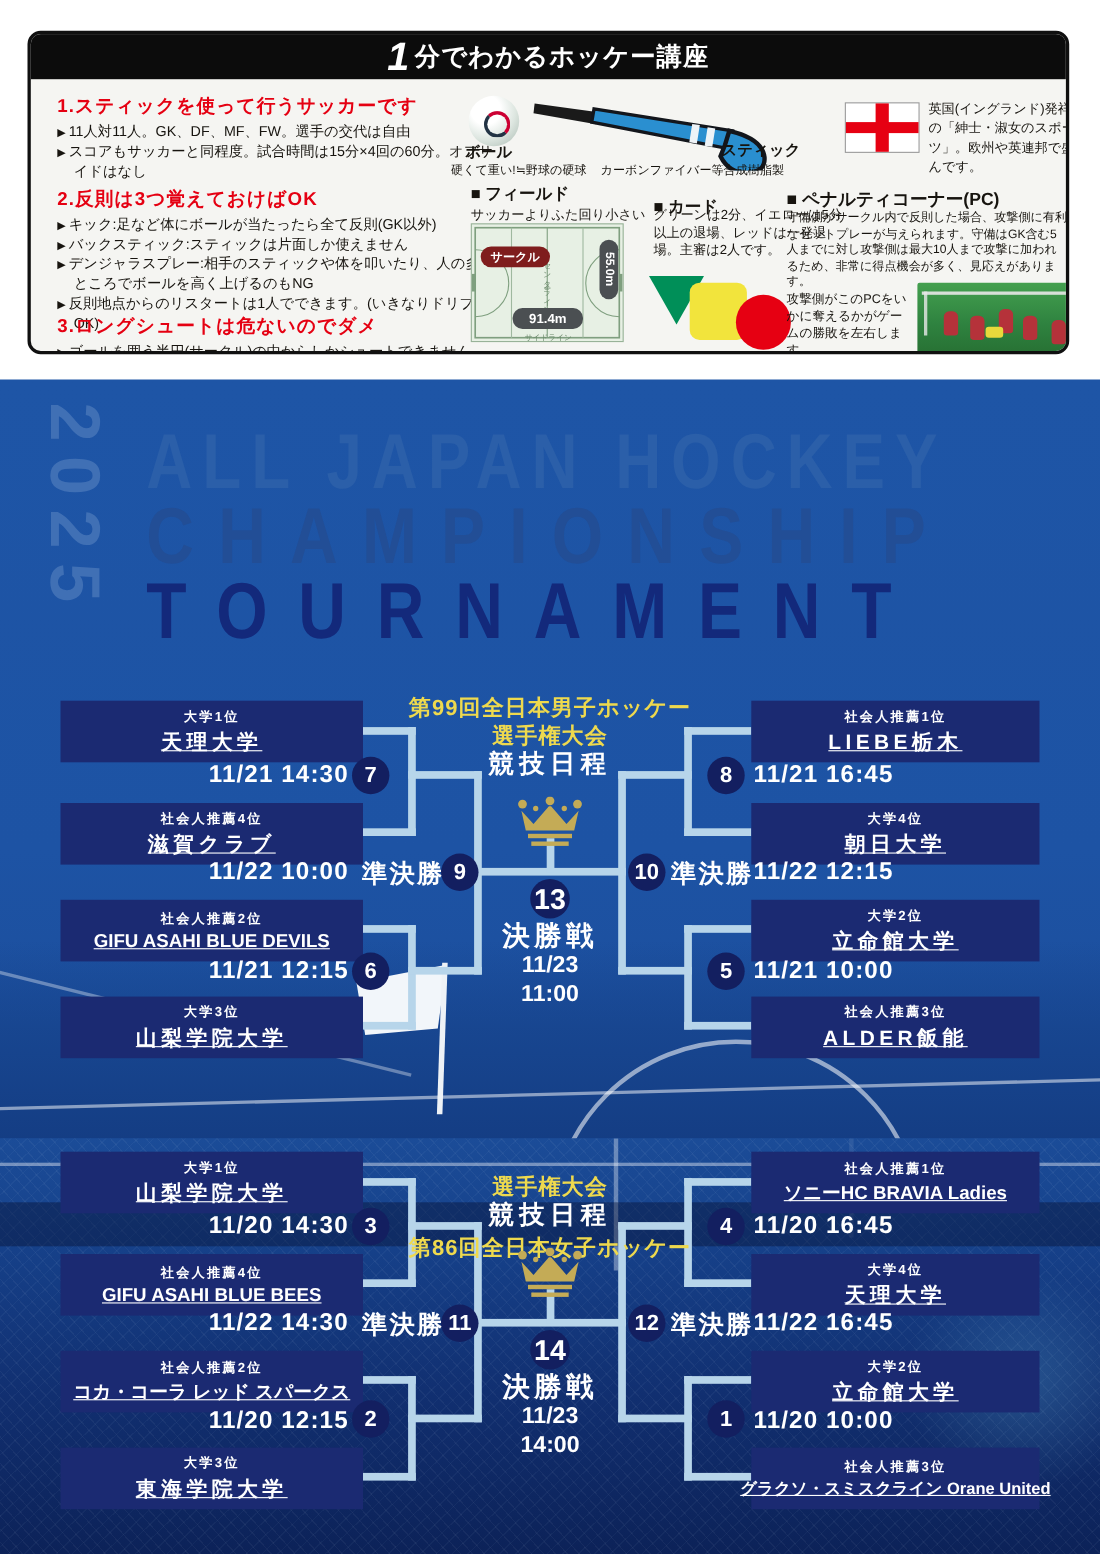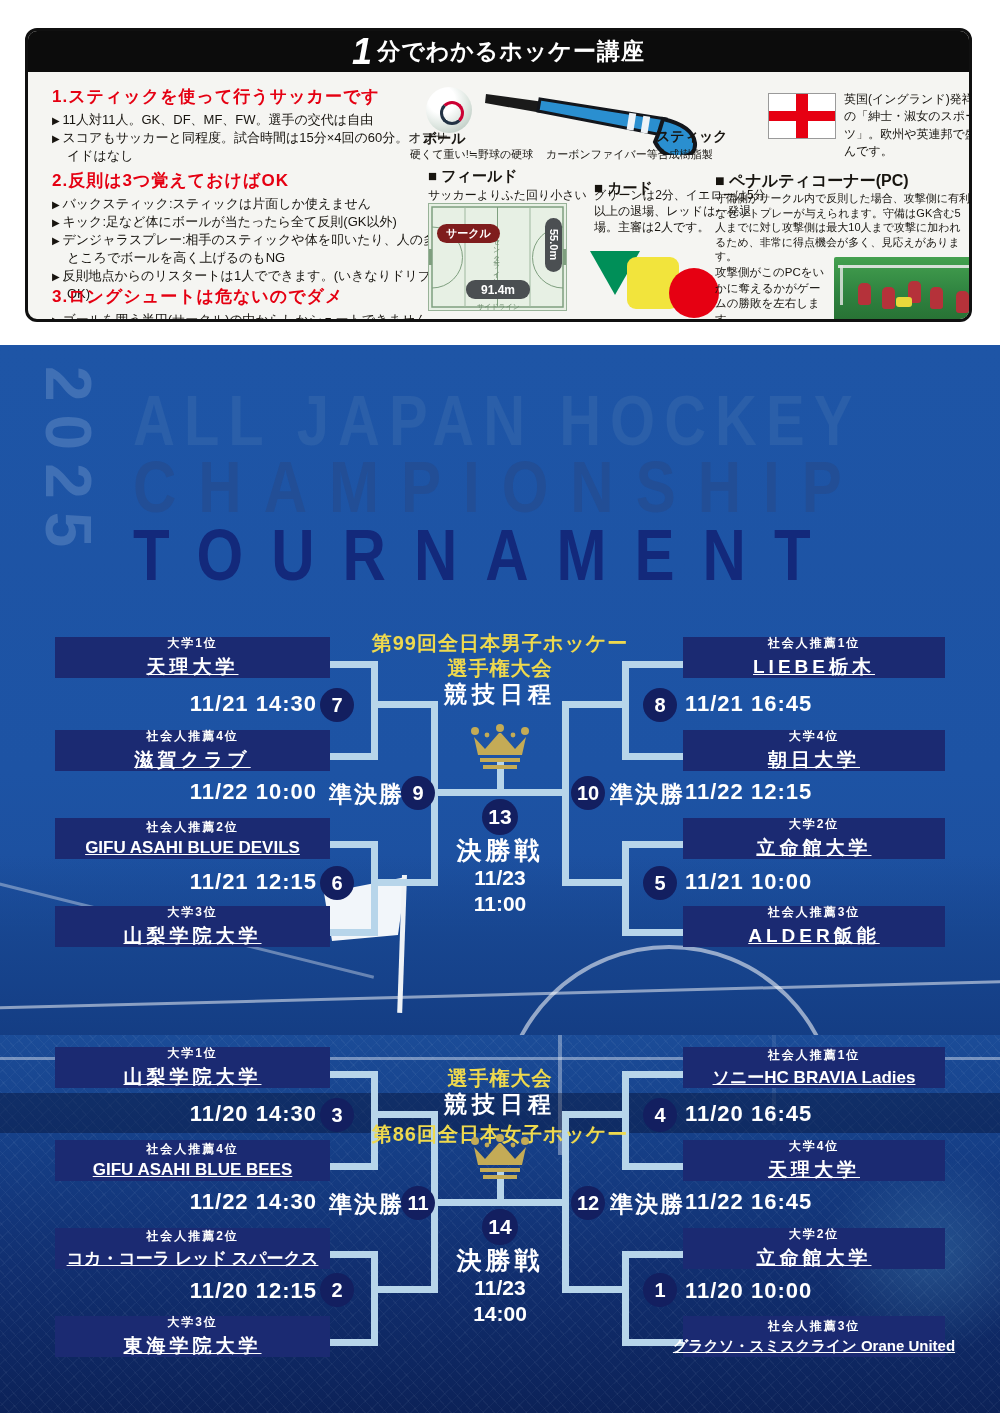--- a/index.html
+++ b/index.html
@@ -61,30 +61,30 @@
   .band2 .dk{position:absolute;left:0;top:58px;width:100%;height:40px;background:rgba(4,10,40,.38);}
   .band2 .cy{position:absolute;left:820px;top:120px;width:220px;height:200px;background:radial-gradient(ellipse,rgba(110,200,235,.22),transparent 70%);}
   .year{position:absolute;left:100px;top:21px;transform:rotate(90deg);transform-origin:0 0;
         font-size:64px;font-weight:bold;letter-spacing:13px;color:#4070b5;white-space:nowrap;line-height:1;}
   .trow{position:absolute;left:133px;font-weight:bold;white-space:nowrap;transform-origin:top left;line-height:1;}
   .t1{top:40px;font-size:58px;letter-spacing:9px;transform:scaleY(1.22);color:#2b5fa9;}
   .t2{top:107px;font-size:60px;letter-spacing:22px;transform:scaleY(1.2);color:#224e96;}
   .t3{top:175px;font-size:60px;letter-spacing:28px;transform:scaleY(1.2);color:#13297b;}
   
   .bl{position:absolute;background:#b7d5ea;}
-  .tbox{position:absolute;width:275px;height:41px;background:#1b2a72;color:#fff;display:flex;
+  .tbox{position:absolute;width:275px;height:56px;background:#1b2a72;color:#fff;display:flex;
         flex-direction:column;align-items:center;justify-content:center;gap:2px;}
   .tbox.r{width:262px;}
   .seed{font-size:12px;font-weight:bold;letter-spacing:2px;}
   .tname{font-size:19px;font-weight:bold;letter-spacing:4px;white-space:nowrap;text-decoration:underline;}
   .tname.sm{font-size:17px;letter-spacing:0;}
   .tname.xs{font-size:15px;letter-spacing:0;}
   .num{position:absolute;width:34px;height:34px;border-radius:50%;background:#131f60;color:#fff;
        font-size:20px;font-weight:bold;display:flex;align-items:center;justify-content:center;}
-  .numL{width:36px;height:36px;font-size:21px;}
+  .numL{width:36px;height:36px;font-size:26px;}
   .dt{position:absolute;color:#fff;font-size:22px;font-weight:bold;letter-spacing:1px;white-space:nowrap;}
   .dt.ra{text-align:right;}
   .semi-label{position:absolute;color:#fff;font-size:23px;font-weight:bold;letter-spacing:2px;white-space:nowrap;}
   .etitle{position:absolute;left:330px;width:340px;text-align:center;font-weight:bold;white-space:nowrap;}
   .ey{color:#eed94e;font-size:20px;letter-spacing:1px;}
   .ew{color:#fff;font-size:23px;letter-spacing:5px;}
   .fin{position:absolute;left:400px;width:200px;text-align:center;color:#fff;font-weight:bold;white-space:nowrap;}
   .crown{position:absolute;left:468px;width:64px;height:46px;}
 </style>
 </head>
@@ -98,22 +98,22 @@
       <span class="lh-rest">分でわかるホッケー講座</span>
     </div>
 
     <div class="sec" style="left:24px;top:54px;">
       <h3>1.スティックを使って行うサッカーです</h3>
       <div class="blt">11人対11人。GK、DF、MF、FW。選手の交代は自由</div>
       <div class="blt">スコアもサッカーと同程度。試合時間は15分×4回の60分。オフサイドはなし</div>
     </div>
     <div class="sec" style="left:24px;top:138px;">
       <h3>2.反則は3つ覚えておけばOK</h3>
+      <div class="blt">キック:足など体にボールが当たったら全て反則(GK以外)</div>
       <div class="blt">バックスティック:スティックは片面しか使えません</div>
-      <div class="blt">キック:足など体にボールが当たったら全て反則(GK以外)</div>
       <div class="blt">デンジャラスプレー:相手のスティックや体を叩いたり、人の多いところでボールを高く上げるのもNG</div>
       <div class="blt">反則地点からのリスタートは1人でできます。(いきなりドリブルOK)</div>
     </div>
     <div class="sec" style="left:24px;top:254px;">
       <h3>3.ロングシュートは危ないのでダメ</h3>
       <div class="blt">ゴールを囲う半円(サークル)の中からしかシュートできません</div>
     </div>
 
     <div class="ball">
         <i></i>

